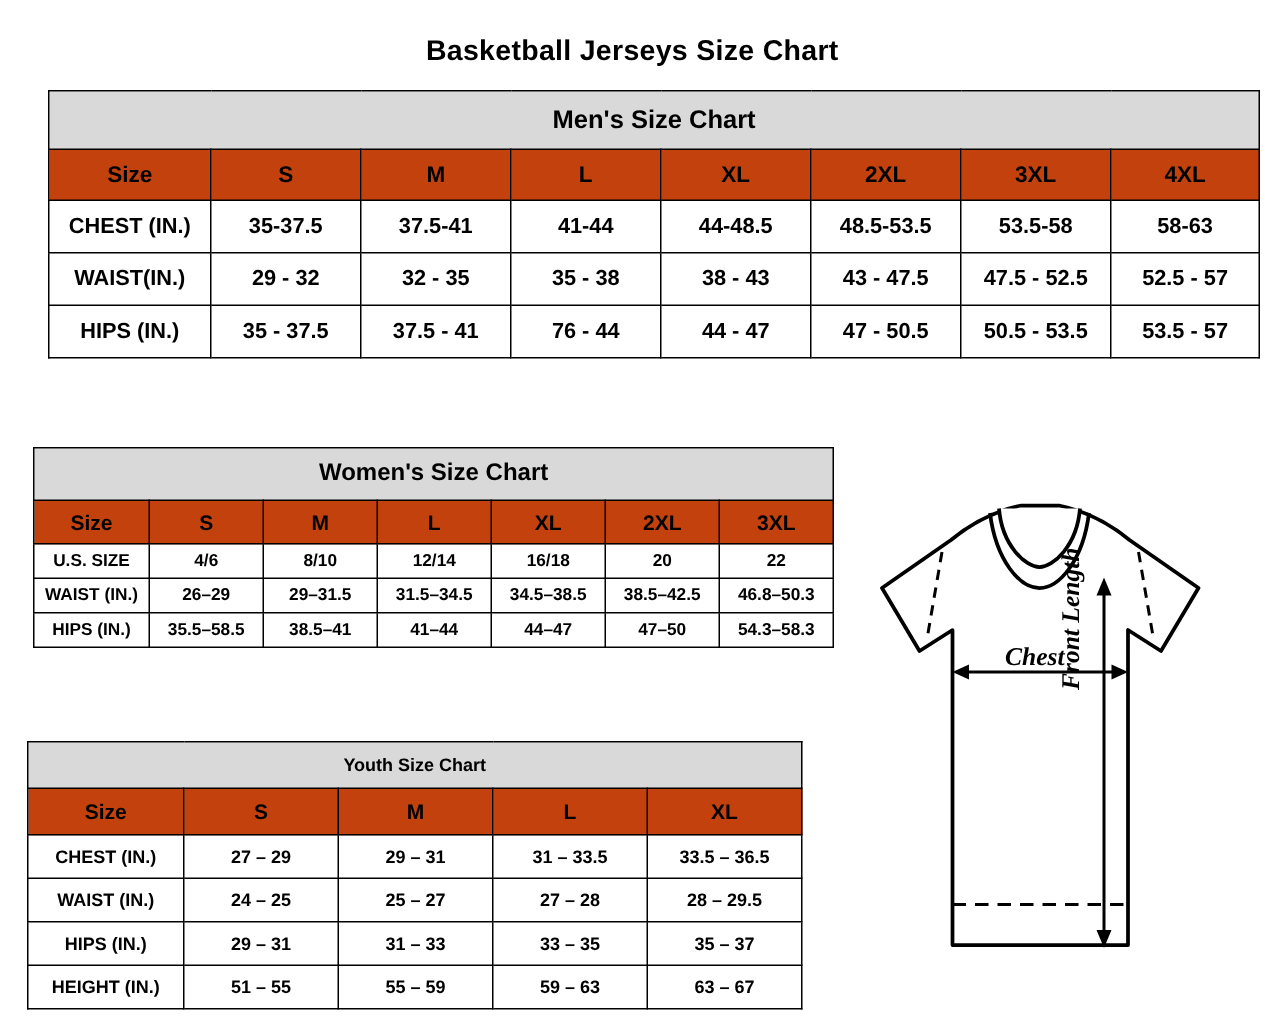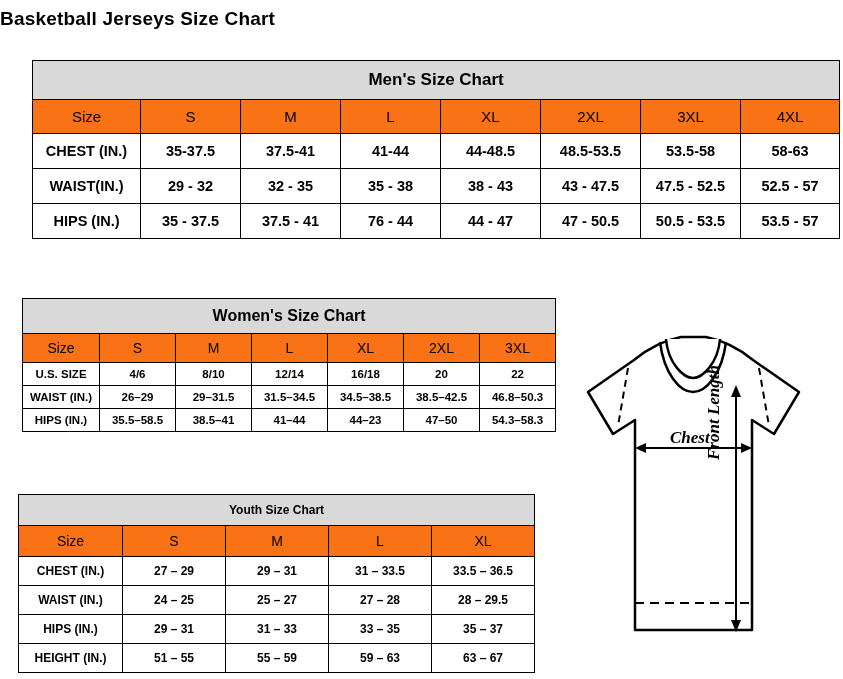--- a/index.html
+++ b/index.html
@@ -9,24 +9,24 @@
   }
   body {
     width: 843px;
     height: 679px;
     position: relative;
     font-family: "Liberation Sans", sans-serif;
     color: #000000;
     overflow: hidden;
   }
   .page-title {
-    text-align: left;
+    text-align: center;
     font-size: 19px;
     font-weight: bold;
-    margin-top: 8px;
+    margin-top: 24px;
     letter-spacing: 0.2px;
   }
 
   table {
     border-collapse: collapse;
     table-layout: fixed;
   }
   table td, table th {
     border: 1px solid #000000;
     text-align: center;
@@ -34,23 +34,23 @@
     font-weight: bold;
     background: #ffffff;
   }
   .chart-title td {
     background: #d9d9d9;
     font-size: 16px;
     font-weight: bold;
     padding: 8px 0;
   }
   .hdr td {
-    background: #f97316;
+    background: #c2410c;
     font-size: 14px;
-    font-weight: normal;
+    font-weight: bold;
     padding: 6px 0;
   }
 
   
   #men-table {
     position: absolute;
     left: 32px;
     top: 60px;
     width: 807px;
   }
@@ -211,21 +211,21 @@
       <td>31.5–34.5</td>
       <td>34.5–38.5</td>
       <td>38.5–42.5</td>
       <td>46.8–50.3</td>
     </tr>
     <tr class="datarow">
       <td class="rowlabel">HIPS  (IN.)</td>
       <td>35.5–58.5</td>
       <td>38.5–41</td>
       <td>41–44</td>
-      <td>44–23</td>
+      <td>44–47</td>
       <td>47–50</td>
       <td>54.3–58.3</td>
     </tr>
   </tbody>
 </table>
 
 <table id="youth-table">
   <colgroup>
     <col style="width:104px">
       <col style="width:103px">

